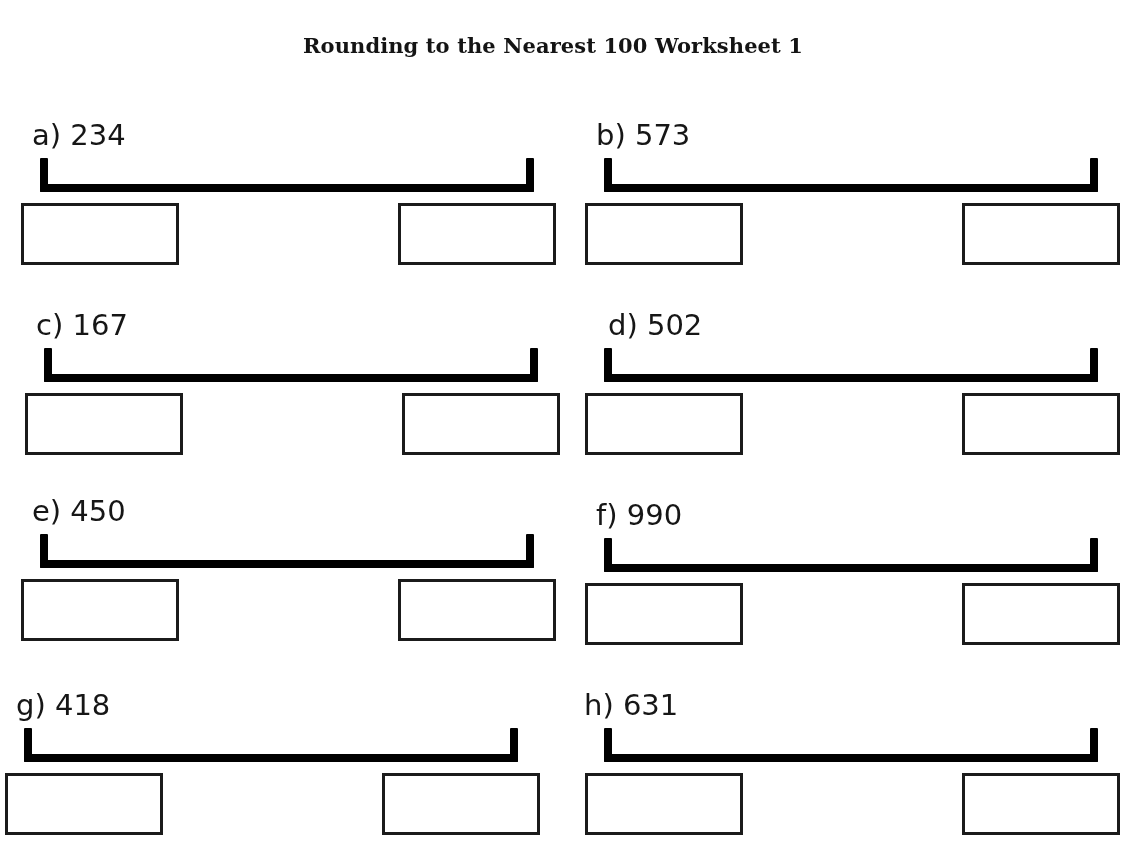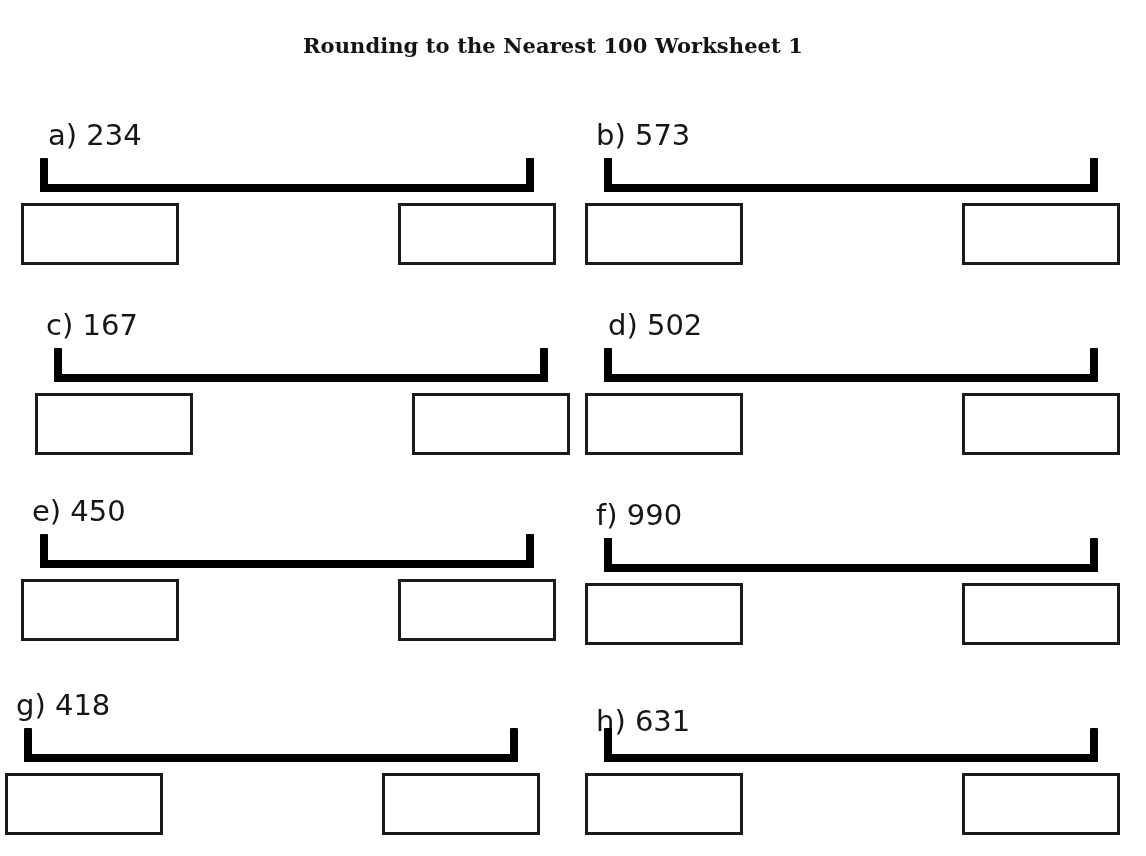--- a/index.html
+++ b/index.html
@@ -100,42 +100,42 @@
   .answer-box.right { left: 378px; }
 </style>
 </head>
 <body>
 
 <div id="worksheet">
 
   <div class="title">Rounding to the Nearest 100 Worksheet 1</div>
 
   <div class="problem" style="left:20px; top:118px;">
-    <div class="problem-label" style="left:12px;margin-left:16px;">a) 234</div>
+    <div class="problem-label" style="left:12px;">a) 234</div>
     <div class="bracket" style="left:20px; width:494px;">
       <div class="stem stem-left"></div>
       <div class="stem stem-right"></div>
       <div class="span"></div>
     </div>
     <div class="answer-box left"></div>
     <div class="answer-box right"></div>
   </div>
 
   <div class="problem" style="left:584px; top:118px;">
     <div class="problem-label" style="left:12px;">b) 573</div>
     <div class="bracket" style="left:20px; width:494px;">
       <div class="stem stem-left"></div>
       <div class="stem stem-right"></div>
       <div class="span"></div>
     </div>
     <div class="answer-box left"></div>
     <div class="answer-box right"></div>
   </div>
 
-  <div class="problem" style="left:34px; top:308px;">
+  <div class="problem" style="left:24px; top:308px;">
     <div class="problem-label" style="left:12px;">c) 167</div>
     <div class="bracket" style="left:20px; width:494px;">
       <div class="stem stem-left"></div>
       <div class="stem stem-right"></div>
       <div class="span"></div>
     </div>
     <div class="answer-box left"></div>
     <div class="answer-box right"></div>
   </div>
 
@@ -177,21 +177,21 @@
     <div class="bracket" style="left:20px; width:494px;">
       <div class="stem stem-left"></div>
       <div class="stem stem-right"></div>
       <div class="span"></div>
     </div>
     <div class="answer-box left"></div>
     <div class="answer-box right"></div>
   </div>
 
   <div class="problem" style="left:584px; top:688px;">
-    <div class="problem-label" style="left:12px;margin-top:16px;">h) 631</div>
+    <div class="problem-label" style="left:0;">h) 631</div>
     <div class="bracket" style="left:20px; width:494px;">
       <div class="stem stem-left"></div>
       <div class="stem stem-right"></div>
       <div class="span"></div>
     </div>
     <div class="answer-box left"></div>
     <div class="answer-box right"></div>
   </div>
 
 </div>

